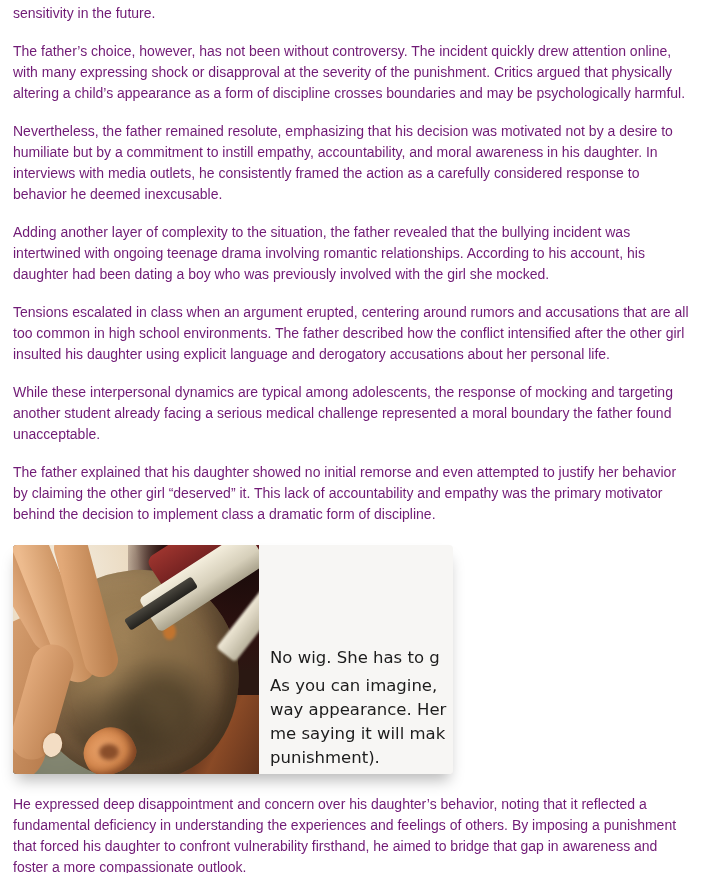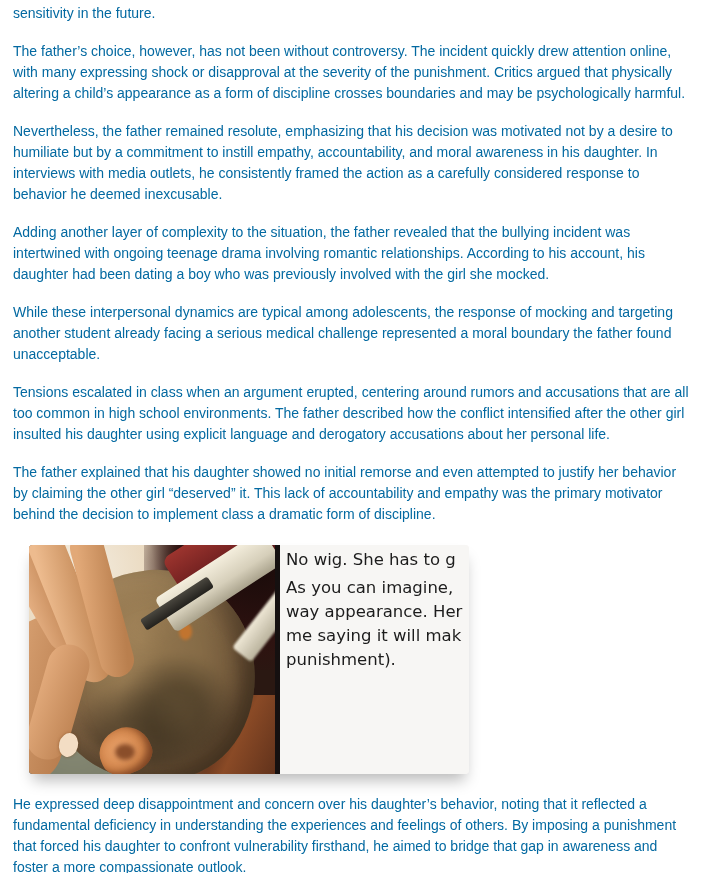--- a/index.html
+++ b/index.html
@@ -12,31 +12,32 @@
     font-family: "Liberation Sans", sans-serif;
   }
   main {
     padding: 3px 13px 0 13px;
     width: 678px;
   }
   p.body-para {
     margin: 0 0 17px 0;
     font-size: 14px;
     line-height: 21px;
-    color: #0369a1;
+    color: #701a75;
   }
   figure.article-figure {
-    margin: 20px 16px;
+    margin: 20px 0;
     width: 440px;
     height: 229px;
     display: flex;
     border-radius: 4px;
     overflow: hidden;
     box-shadow: 0 10px 14px -4px rgba(0,0,0,0.28);
     background: #f7f6f4;
+    align-items: flex-end;
   }
   
   .photo {
     position: relative;
     flex: 0 0 246px;
     height: 229px;
     background: #2a1812;
     overflow: hidden;
   }
   .ph { position: absolute; }
@@ -117,22 +118,22 @@
   .shot-line { white-space: nowrap; }
 </style>
 </head>
 <body>
 
 <main>
   <p class="body-para">sensitivity in the future.</p>
   <p class="body-para">The father’s choice, however, has not been without controversy. The incident quickly drew attention online, with many expressing shock or disapproval at the severity of the punishment. Critics argued that physically altering a child’s appearance as a form of discipline crosses boundaries and may be psychologically harmful.</p>
   <p class="body-para">Nevertheless, the father remained resolute, emphasizing that his decision was motivated not by a desire to humiliate but by a commitment to instill empathy, accountability, and moral awareness in his daughter. In interviews with media outlets, he consistently framed the action as a carefully considered response to behavior he deemed inexcusable.</p>
   <p class="body-para">Adding another layer of complexity to the situation, the father revealed that the bullying incident was intertwined with ongoing teenage drama involving romantic relationships. According to his account, his daughter had been dating a boy who was previously involved with the girl she mocked.</p>
+  <p class="body-para">Tensions escalated in class when an argument erupted, centering around rumors and accusations that are all too common in high school environments. The father described how the conflict intensified after the other girl insulted his daughter using explicit language and derogatory accusations about her personal life.</p>
   <p class="body-para">While these interpersonal dynamics are typical among adolescents, the response of mocking and targeting another student already facing a serious medical challenge represented a moral boundary the father found unacceptable.</p>
-  <p class="body-para">Tensions escalated in class when an argument erupted, centering around rumors and accusations that are all too common in high school environments. The father described how the conflict intensified after the other girl insulted his daughter using explicit language and derogatory accusations about her personal life.</p>
   <p class="body-para">The father explained that his daughter showed no initial remorse and even attempted to justify her behavior by claiming the other girl “deserved” it. This lack of accountability and empathy was the primary motivator behind the decision to implement class a dramatic form of discipline.</p>
 
   <figure class="article-figure">
     <div class="photo">
       <div class="ph ph-cream"></div>
       <div class="ph ph-darktr"></div>
       <div class="ph ph-floor"></div>
       <div class="ph ph-neck"></div>
       <div class="ph ph-head"></div>
       <div class="ph ph-mottle"></div>

